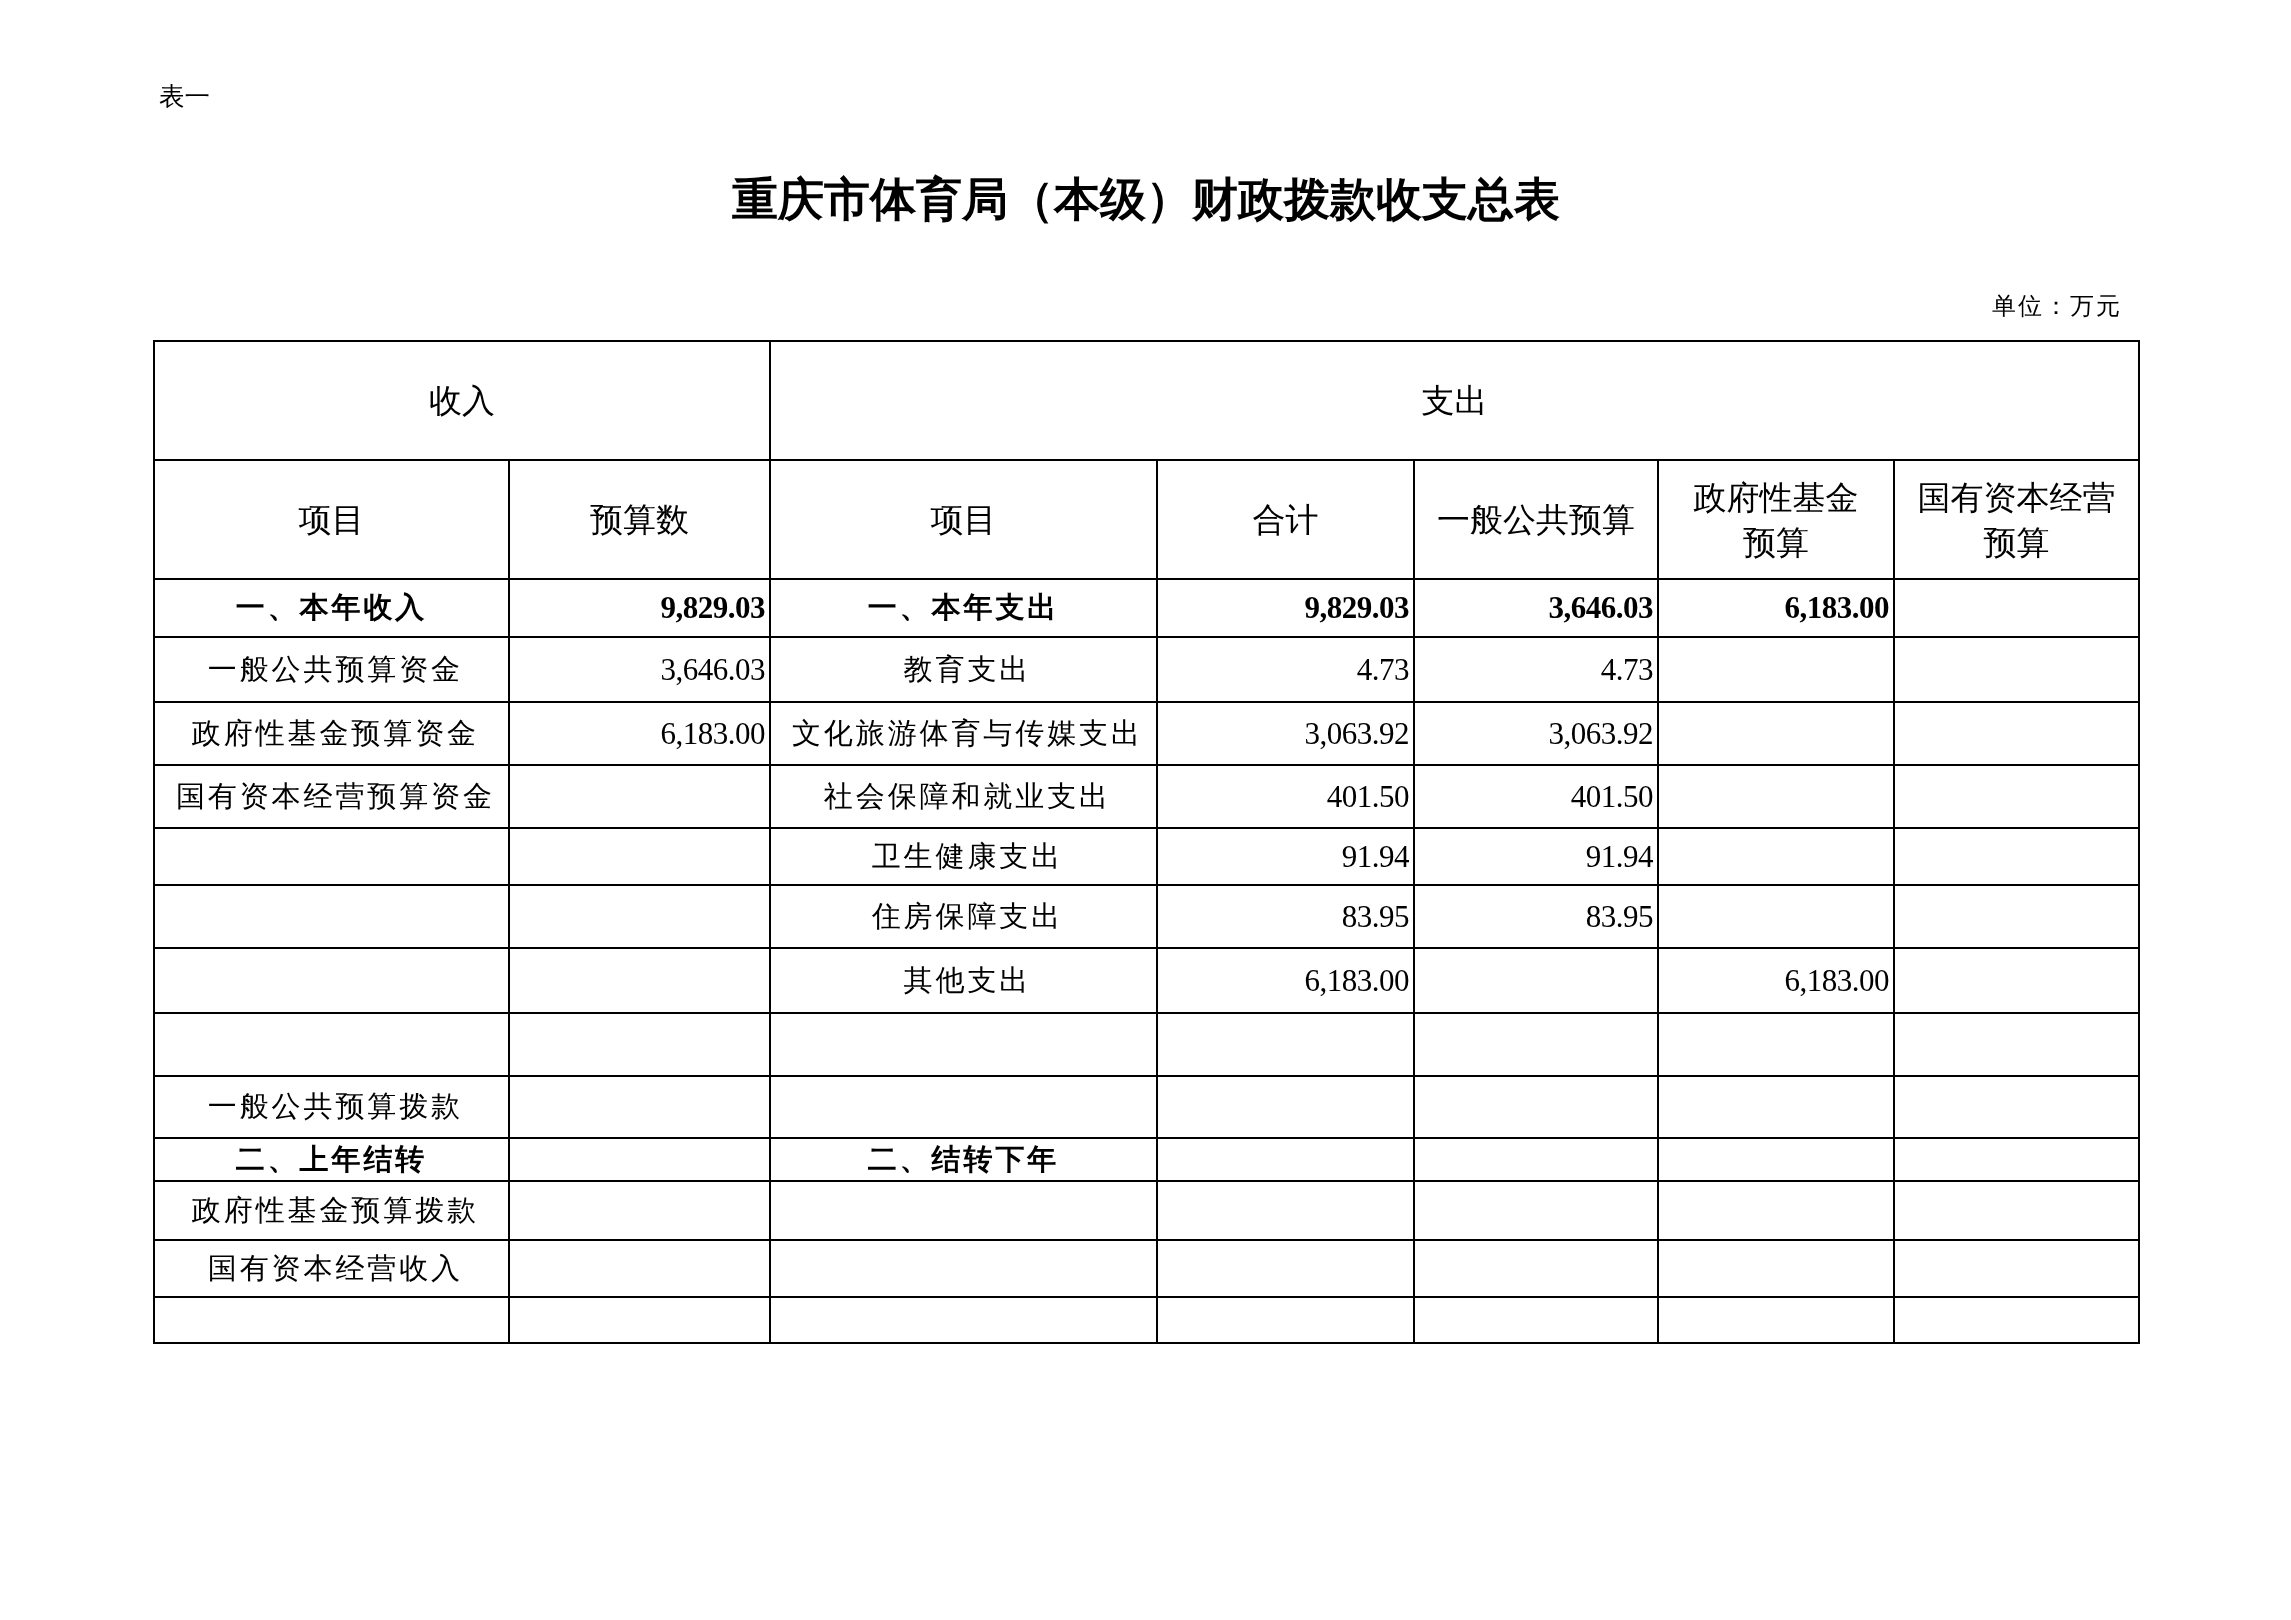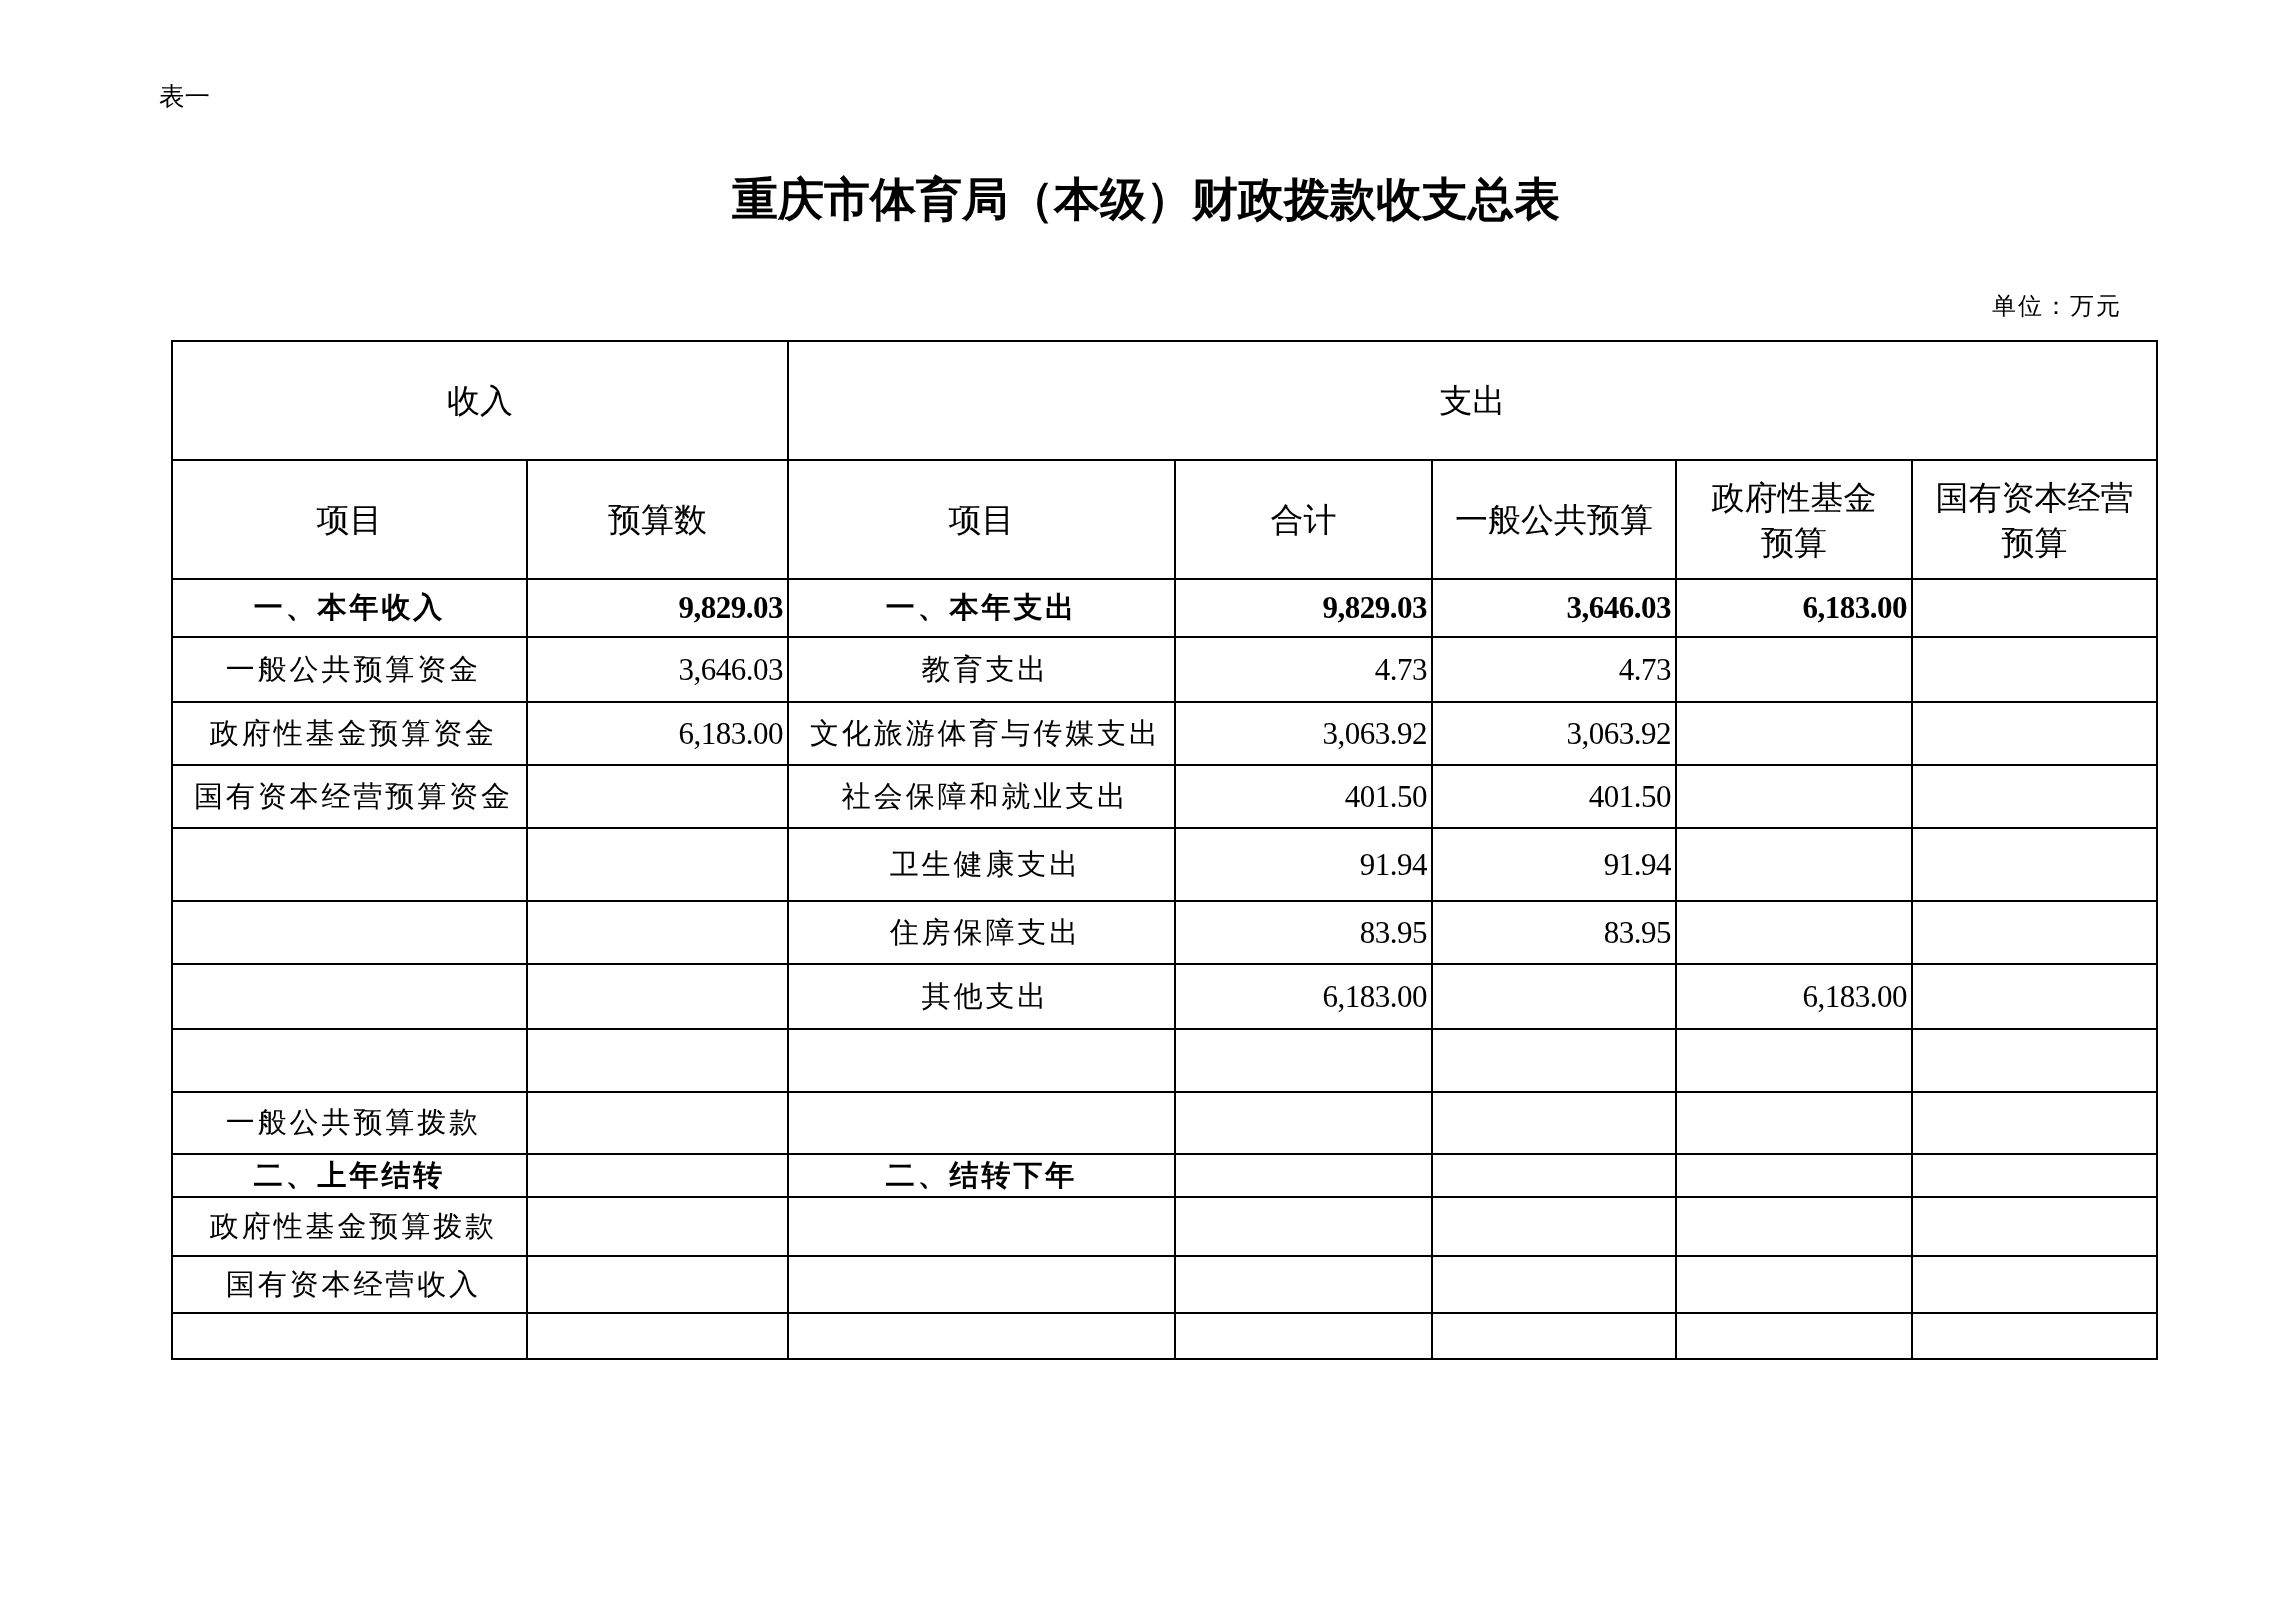--- a/index.html
+++ b/index.html
@@ -1,20 +1,20 @@
 <!DOCTYPE html>
 <html><head>
 <meta charset="utf-8">
 <style>
   html, body { margin:0; padding:0; background:#ffffff; }
   body { width:2292px; height:1620px; position:relative; overflow:hidden; color:#000; font-family:"DejaVu Serif","Liberation Serif",serif; }
   .table-label { position:absolute; left:159px; top:82px; font-size:25.5px; line-height:29px; font-family:"DejaVu Serif",serif; }
   .doc-title { position:absolute; left:0; width:2292px; top:172px; text-align:center; font-size:46px; line-height:55px; font-weight:bold; font-family:"DejaVu Sans","Liberation Sans",sans-serif; letter-spacing:0px; }
   .unit { position:absolute; right:170px; top:290px; font-size:24px; line-height:33px; font-family:Liberation Serif, serif; letter-spacing:2px; }
-  table.fin { position:absolute; left:171px; top:340px; border-collapse:collapse; table-layout:fixed; width:1985px; }
+  table.fin { position:absolute; left:153px; top:340px; border-collapse:collapse; table-layout:fixed; width:1985px; }
   table.fin td { border:2.9px solid #000; padding:0; overflow:hidden; white-space:nowrap; }
   .hdr { text-align:center; font-family:"DejaVu Sans","Liberation Sans",sans-serif; font-size:33px; line-height:43px; }
   .hdr2 { text-align:center; font-family:"DejaVu Sans","Liberation Sans",sans-serif; font-size:33px; line-height:45px; white-space:normal !important;border-radius:26px; }
   .sec { text-align:center; font-family:"DejaVu Serif",serif; font-size:29px; font-weight:bold; letter-spacing:2.9px; }
   .item { text-align:center; padding-left:7.8px !important; font-family:"DejaVu Serif",serif; font-size:29px; letter-spacing:2.9px; }
   .num { text-align:right; padding-right:3.9px !important; font-family:"Liberation Serif","DejaVu Serif",serif; font-size:31px; letter-spacing:-0.5px; }
   .num.b { font-weight:bold; }
 </style>
 </head>
 <body>
@@ -83,21 +83,21 @@
     </tr>
     <tr style="height:63px">
       <td class="item">国有资本经营预算资金</td>
       <td class="num"></td>
       <td class="item">社会保障和就业支出</td>
       <td class="num">401.50</td>
       <td class="num">401.50</td>
       <td class="num"></td>
       <td class="num"></td>
     </tr>
-    <tr style="height:73px">
+    <tr style="height:57px">
       <td class="item"></td>
       <td class="num"></td>
       <td class="item">卫生健康支出</td>
       <td class="num">91.94</td>
       <td class="num">91.94</td>
       <td class="num"></td>
       <td class="num"></td>
     </tr>
     <tr style="height:63px">
       <td class="item"></td>

